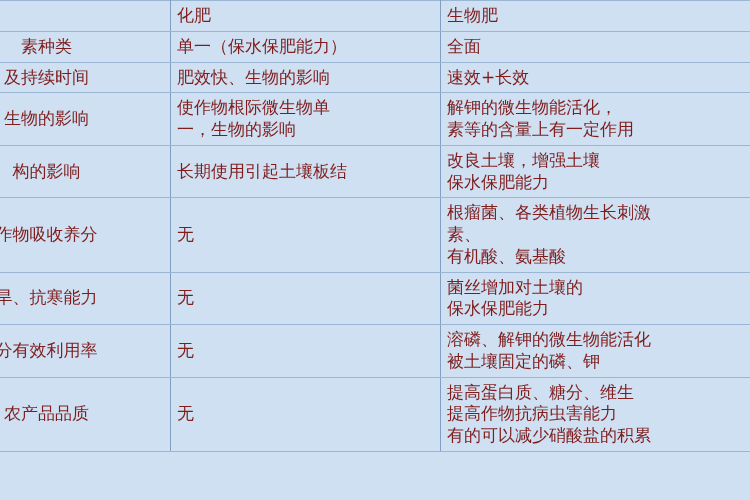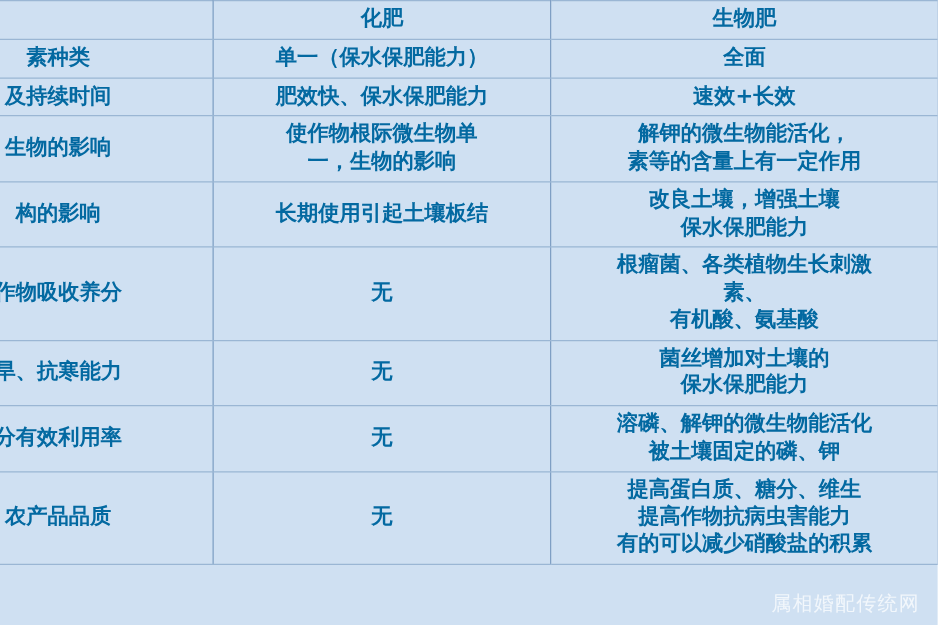--- a/index.html
+++ b/index.html
@@ -31,26 +31,25 @@
   }
   table.comparison col.c1 { width: 248px; }
   table.comparison col.c2 { width: 270px; }
   table.comparison col.c3 { width: 310px; }
 
   table.comparison td, table.comparison th {
     border: 1px solid #9ab6d4;
     border-left-color: #7f9fc4;
     border-right-color: #7f9fc4;
     padding: 4px 6px;
-    text-align: center;
     vertical-align: middle;
     font-size: 17px;
     line-height: 1.28;
-    color: #0369a1;
-    font-weight: bold;
+    color: #7f1d1d;
+    font-weight: normal;
     background: #cfe0f2;
   }
   table.comparison tr.header-row td {
     font-size: 17px;
     background: #cfe0f2;
   }
   .cell-line {
     display: block;
     white-space: nowrap;
   }
@@ -108,21 +107,21 @@
         <td>
           <span class="cell-line">全面</span>
         </td>
       </tr>
 
       <tr>
         <td class="label-cell">
           <span class="cell-line">及持续时间</span>
         </td>
         <td>
-          <span class="cell-line">肥效快、保水保肥能力</span>
+          <span class="cell-line">肥效快、生物的影响</span>
         </td>
         <td>
           <span class="cell-line">速效+长效</span>
         </td>
       </tr>
 
       <tr>
         <td class="label-cell">
           <span class="cell-line">生物的影响</span>
         </td>
@@ -198,15 +197,14 @@
         </td>
         <td>
           <span class="cell-line">提高蛋白质、糖分、维生</span>
           <span class="cell-line">提高作物抗病虫害能力</span>
           <span class="cell-line">有的可以减少硝酸盐的积累</span>
         </td>
       </tr>
     </tbody>
   </table>
 
-  <div id="watermark">属相婚配传统网</div>
 
 </div>
 
 </body></html>

